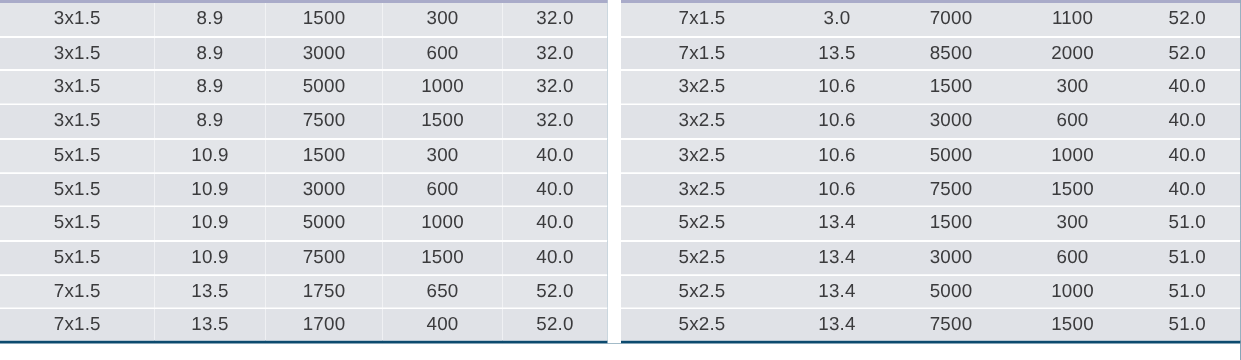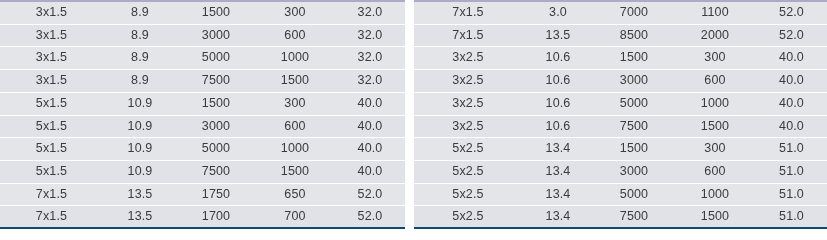--- a/index.html
+++ b/index.html
@@ -157,21 +157,21 @@
             <td>7x1.5</td>
             <td>13.5</td>
             <td>1750</td>
             <td>650</td>
             <td>52.0</td>
           </tr>
           <tr class="alt">
             <td>7x1.5</td>
             <td>13.5</td>
             <td>1700</td>
-            <td>700</td>
+            <td>400</td>
             <td>52.0</td>
           </tr>
         </tbody>
     </table>
   </div>
 
   <div class="gutter"></div>
 
   <div class="table-panel right">
     <table class="spec-table">

